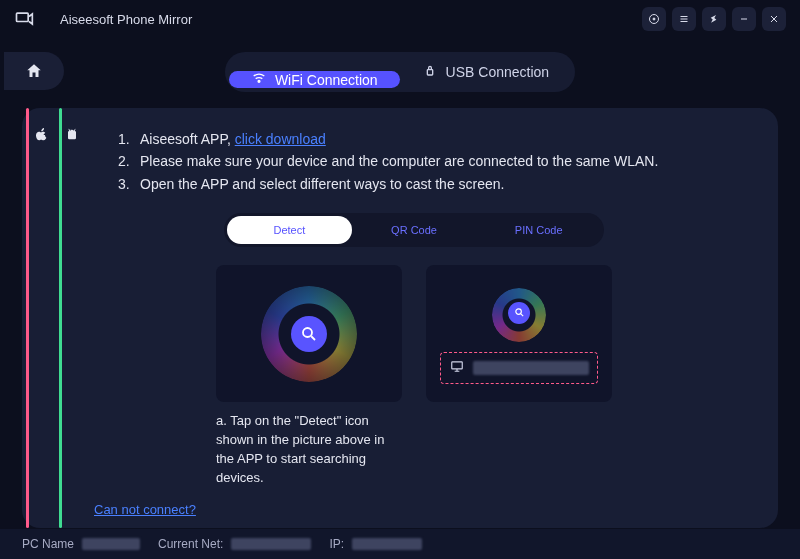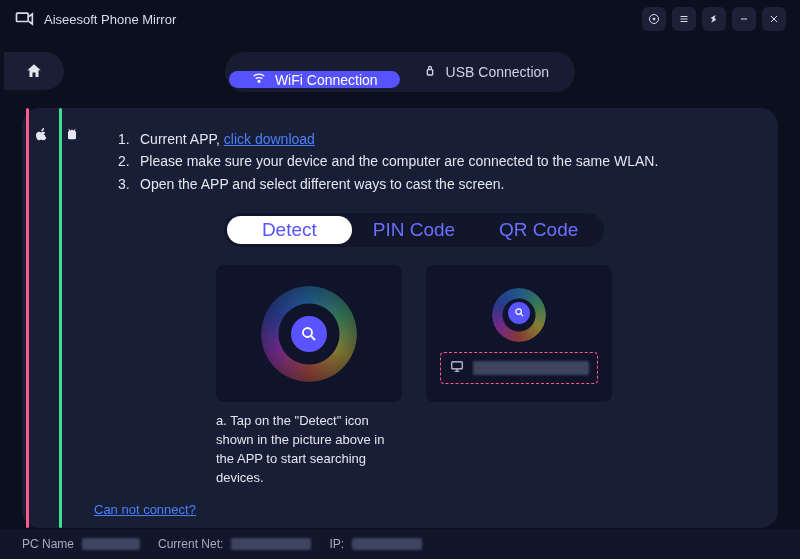--- a/index.html
+++ b/index.html
@@ -15,21 +15,21 @@
     .titlebar {
       height: 38px;
       display: flex;
       align-items: center;
       justify-content: space-between;
       padding: 0 14px;
     }
     .titlebar-left {
       display: flex;
       align-items: center;
-      gap: 10px;
+      gap: 26px;
     }
     .app-icon {
       width: 20px; height: 20px;
     }
     .app-title {
       font-size: 13px;
       color: #d8dbea;
     }
     .titlebar-right {
       display: flex;
@@ -143,21 +143,21 @@
       background: #12162a;
       border-radius: 18px;
       display: flex;
       padding: 3px;
     }
     .mode-tab {
       flex: 1;
       display: flex;
       align-items: center;
       justify-content: center;
-      font-size: 19px;
+      font-size: 11px;
       border-radius: 16px;
       cursor: pointer;
     }
     .mode-tab.active { background: #fff; color: #5652ff; font-weight: 500; }
     .mode-tab.inactive { color: #6a6fff; }
 
     .cards {
       display: flex;
       gap: 24px;
       justify-content: center;
@@ -349,37 +349,37 @@
         <svg viewBox="0 0 24 24" fill="#e4e6f0">
             <path d="M6 9h12v9a2 2 0 0 1-2 2H8a2 2 0 0 1-2-2V9zm1.5-5l1.2 2.1A6 6 0 0 1 12 5.5c1.2 0 2.3.3 3.3.9L16.5 4l.9.5-1.2 2.1A6 6 0 0 1 18 9H6a6 6 0 0 1 1.8-2.4L6.6 4.5 7.5 4zM9.5 7.3a.7.7 0 1 0 0-1.4.7.7 0 0 0 0 1.4zm5 0a.7.7 0 1 0 0-1.4.7.7 0 0 0 0 1.4z"></path>
           </svg>
       </span>
     </div>
 
     <div class="inst-list">
       <div class="row">
         <span class="num">1.</span>
         <span>
-          <span>Current APP, </span><span class="link">click download</span>
+          <span>Aiseesoft APP, </span><span class="link">click download</span>
         </span>
       </div>
       <div class="row">
         <span class="num">2.</span>
         <span>Please make sure your device and the computer are connected to the same WLAN.</span>
       </div>
       <div class="row">
         <span class="num">3.</span>
         <span>Open the APP and select different ways to cast the screen.</span>
       </div>
     </div>
 
     <div class="mode-tabs">
       <div class="mode-tab active">Detect</div>
+      <div class="mode-tab inactive">QR Code</div>
       <div class="mode-tab inactive">PIN Code</div>
-      <div class="mode-tab inactive">QR Code</div>
     </div>
 
     <div class="cards">
       <div class="card">
         <div class="card-img">
           <div class="card-a-wrap">
             <div class="color-ring"></div>
             <div class="ring-center">
               <svg viewBox="0 0 24 24" fill="none" stroke="#fff" stroke-width="2.4">
                   <circle cx="10" cy="10" r="6"></circle>

